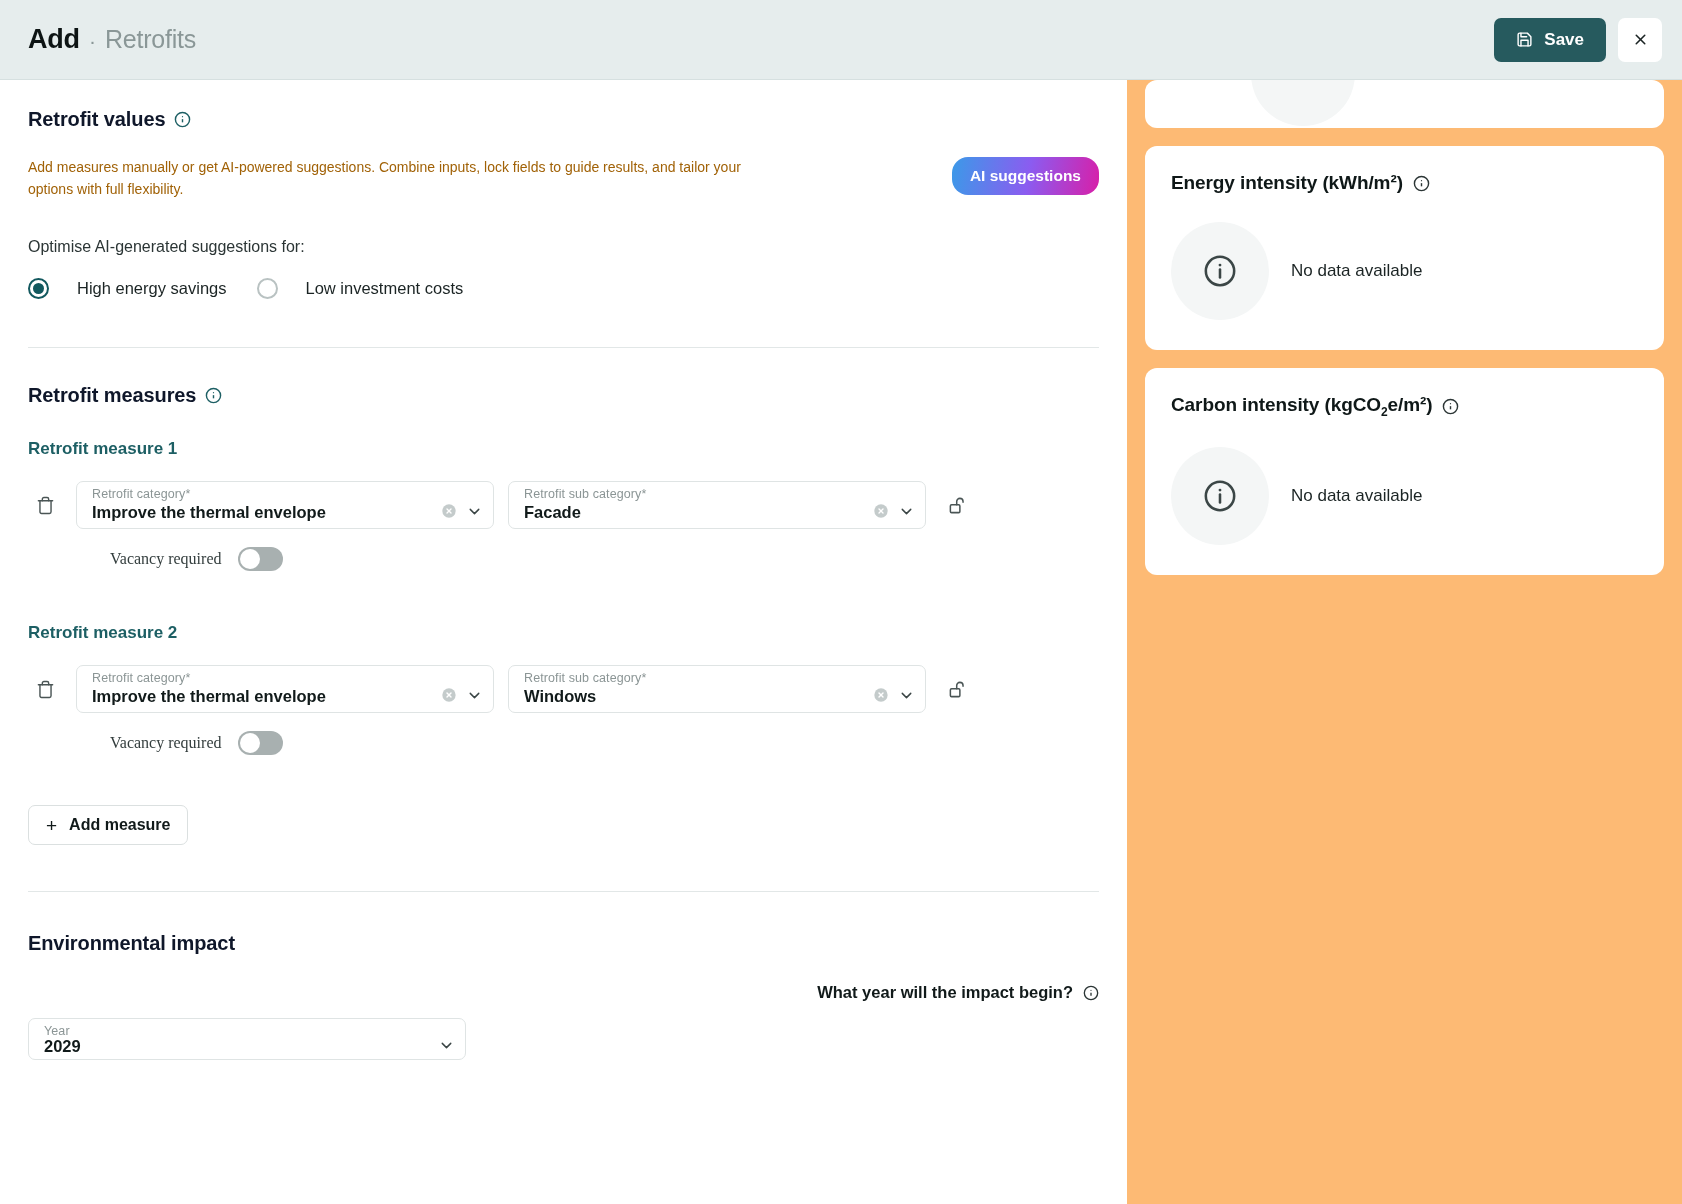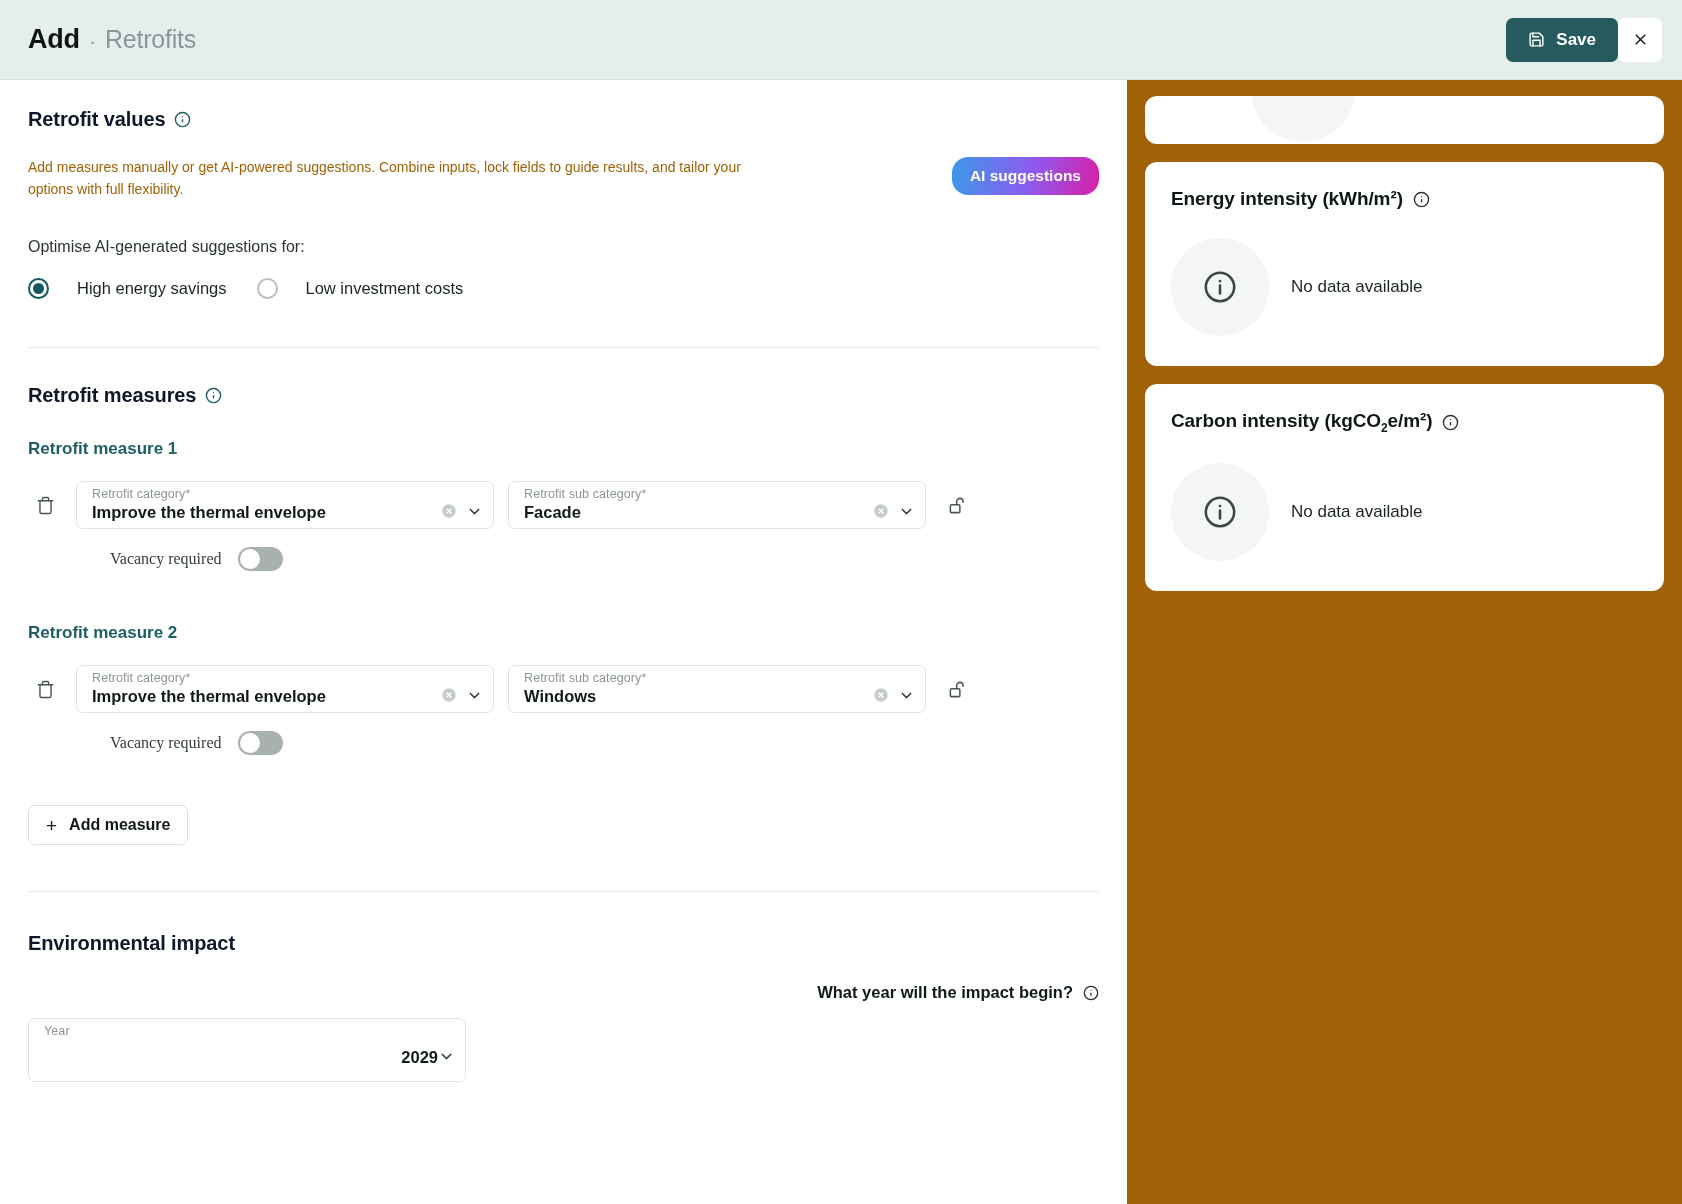--- a/index.html
+++ b/index.html
@@ -18,21 +18,21 @@
     align-items: center;
     justify-content: space-between;
     padding: 0 20px 0 28px;
     border-bottom: 1px solid #d6e0e0;
   }
   .title-wrap { display: flex; align-items: baseline; gap: 9px; }
   .title-main { font-size: 27px; font-weight: 700; color: #0d1414; letter-spacing: -0.2px; }
   .title-dot { font-size: 21px; color: #8a9797; }
   .title-sub { font-size: 25px; font-weight: 500; color: #8a9797; letter-spacing: -0.2px; }
 
-  .header-actions { display: flex; align-items: center; gap: 0; }
+  .header-actions { display: flex; align-items: center; gap: 12px; }
   .save-btn {
     background: #265a5e;
     color: #ffffff;
     border: none;
     border-radius: 7px;
     height: 44px;
     padding: 0 22px;
     display: flex; align-items: center; gap: 11px;
     font-size: 17px; font-weight: 700;
     cursor: pointer;
@@ -52,22 +52,22 @@
   .body-split { display: flex; height: 1124px; }
   .main-col {
     width: 1127px;
     background: #ffffff;
     padding: 28px 28px 0 28px;
     overflow: hidden;
     position: relative;
   }
   .side-col {
     flex: 1;
-    background: #a16207;
-    padding: 16px 18px;
+    background: #fdba74;
+    padding: 0 18px;
     overflow: hidden;
   }
 
   
   .sect-head {
     display: flex; align-items: center; gap: 9px;
     color: #0f172a;
     font-size: 20px; font-weight: 700;
     letter-spacing: -0.1px;
   }
@@ -124,21 +124,21 @@
     height: 48px;
     border: 1px solid #dfe4e4;
     border-radius: 7px;
     background: #fff;
     display: flex; align-items: center;
     padding: 0 10px 0 15px;
     cursor: pointer;
   }
   .field.cat { width: 418px; }
   .field.sub { width: 418px; }
-  .field.year { width: 438px; height: 64px; margin-top: 16px; text-align: right; }
+  .field.year { width: 438px; height: 42px; margin-top: 16px; }
   .field-label {
     position: absolute; top: 5px; left: 15px;
     font-size: 12.5px; color: #8b9595; letter-spacing: 0.1px;
   }
   .field-value {
     font-size: 16.5px; font-weight: 700; color: #111a1a;
     margin-top: 15px; flex: 1;
     white-space: nowrap; overflow: hidden; text-overflow: ellipsis;
   }
   .field-icons { display: flex; align-items: center; gap: 9px; margin-top: 12px; }

